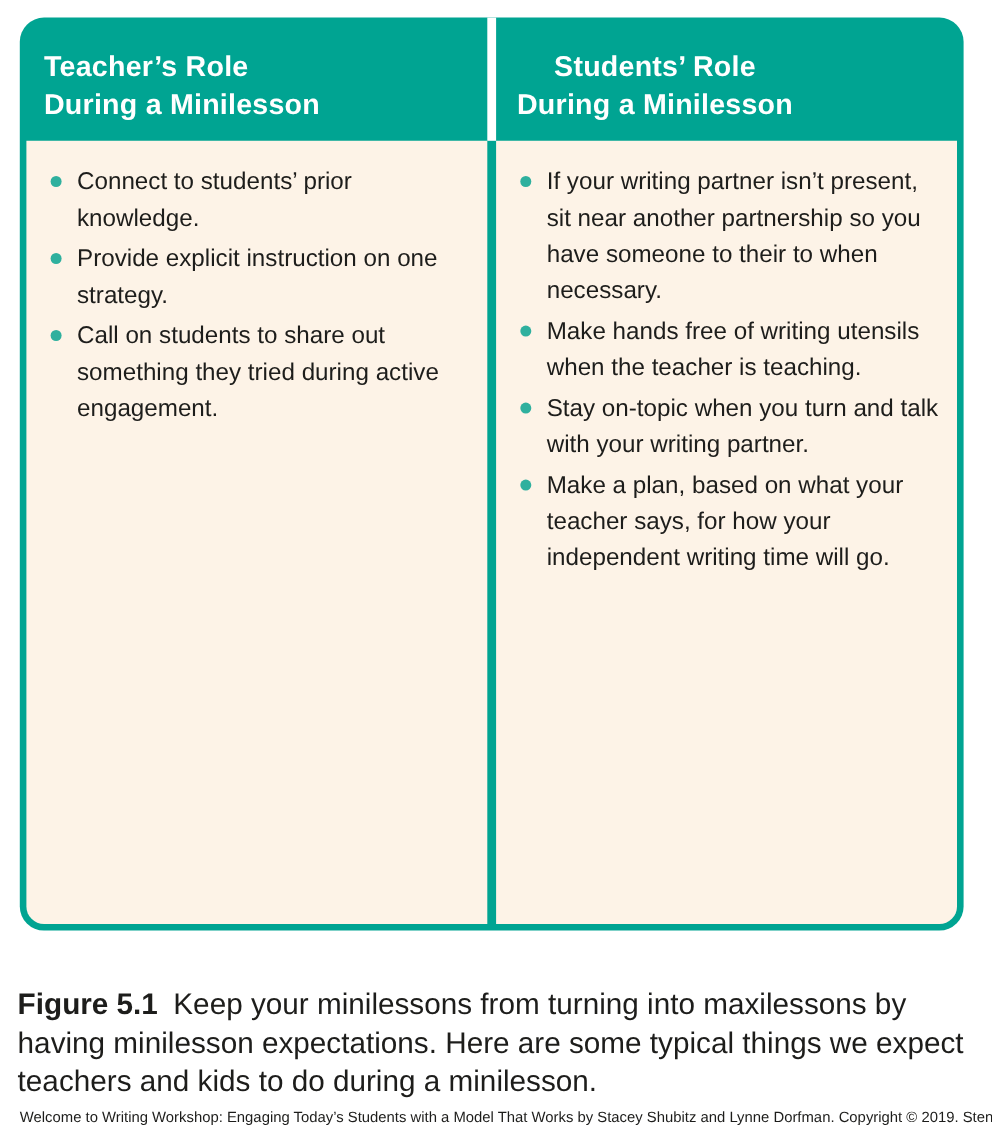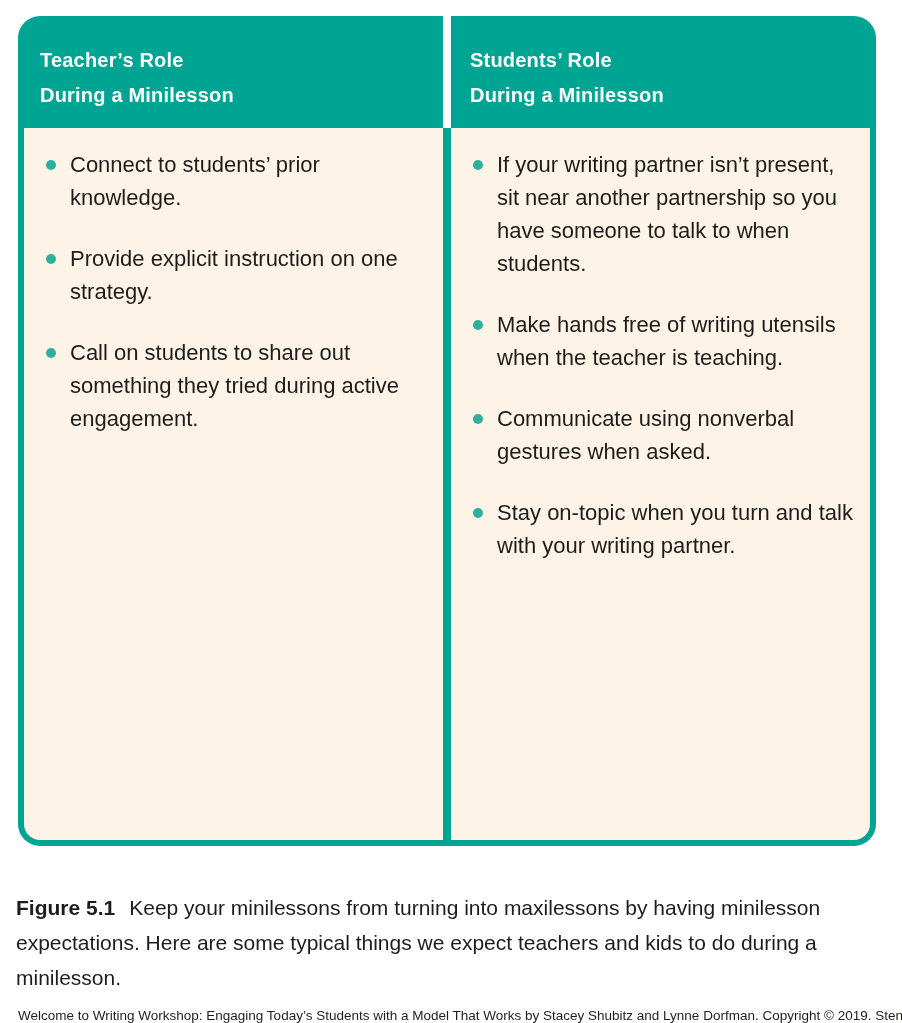--- a/index.html
+++ b/index.html
@@ -37,26 +37,26 @@
     top: 0;
     width: 8px;
     height: 112px;
     background: var(--page);
   }
   .header-text {
     position: absolute;
     top: 27px;
     color: #fff;
     font-weight: bold;
-    font-size: 20px;
+    font-size: 26px;
     line-height: 35px;
     letter-spacing: 0.2px;
   }
   .header-text.left  { left: 22px; }
-  .header-text.right { left: 452px; }
+  .header-text.right { left: 452px; text-align: center; }
 
   .col-body {
     position: absolute;
     top: 112px;
     bottom: 6px;
     background: var(--cream);
   }
   .col-body.left {
     left: 6px;
     width: 419px;
@@ -67,21 +67,21 @@
     right: 6px;
     border-bottom-right-radius: 16px;
   }
 
   ul.role-list {
     margin: 0;
     padding: 20px 14px 0 22px;
     list-style: none;
     display: flex;
     flex-direction: column;
-    gap: 28px;
+    gap: 4px;
   }
   li.item {
     display: flex;
     gap: 14px;
     font-size: 22px;
     line-height: 33px;
     color: var(--ink);
   }
   .bullet {
     flex: 0 0 auto;
@@ -92,21 +92,21 @@
     margin-top: 12px;
   }
   .item-text { white-space: pre-line; }
 
   
   .caption {
     position: absolute;
     left: 16px;
     top: 869px;
     width: 872px;
-    font-size: 21px;
+    font-size: 27px;
     line-height: 35px;
     color: var(--ink);
   }
   .caption .figure-label {
     font-weight: bold;
     margin-right: 14px;
   }
 
   
   .credit {
@@ -152,33 +152,33 @@
         <span class="bullet"></span>
         <span class="item-text">Call on students to share out something they tried during active engagement.</span>
       </li>
     </ul>
   </div>
 
   <div class="col-body right">
     <ul class="role-list">
       <li class="item">
         <span class="bullet"></span>
-        <span class="item-text">If your writing partner isn’t present, sit near another partnership so you have someone to talk to when students.</span>
+        <span class="item-text">If your writing partner isn’t present, sit near another partnership so you have someone to their to when necessary.</span>
       </li>
       <li class="item">
         <span class="bullet"></span>
         <span class="item-text">Make hands free of writing utensils when the teacher is teaching.</span>
       </li>
       <li class="item">
         <span class="bullet"></span>
-        <span class="item-text">Communicate using nonverbal gestures when asked.</span>
+        <span class="item-text">Stay on-topic when you turn and talk with your writing partner.</span>
       </li>
       <li class="item">
         <span class="bullet"></span>
-        <span class="item-text">Stay on-topic when you turn and talk with your writing partner.</span>
+        <span class="item-text">Make a plan, based on what your teacher says, for how your independent writing time will go.</span>
       </li>
     </ul>
   </div>
 
 </div>
 
 <p class="caption"><span class="figure-label">Figure 5.1</span><span>Keep your minilessons from turning into maxilessons by having minilesson expectations. Here are some typical things we expect teachers and kids to do during a minilesson.</span></p>
 
 <p class="credit"><span class="book-title">Welcome to Writing Workshop: Engaging Today’s Students with a Model That Works</span><span> by Stacey Shubitz and Lynne Dorfman. Copyright © 2019. Stenhouse Publishers</span></p>
 

